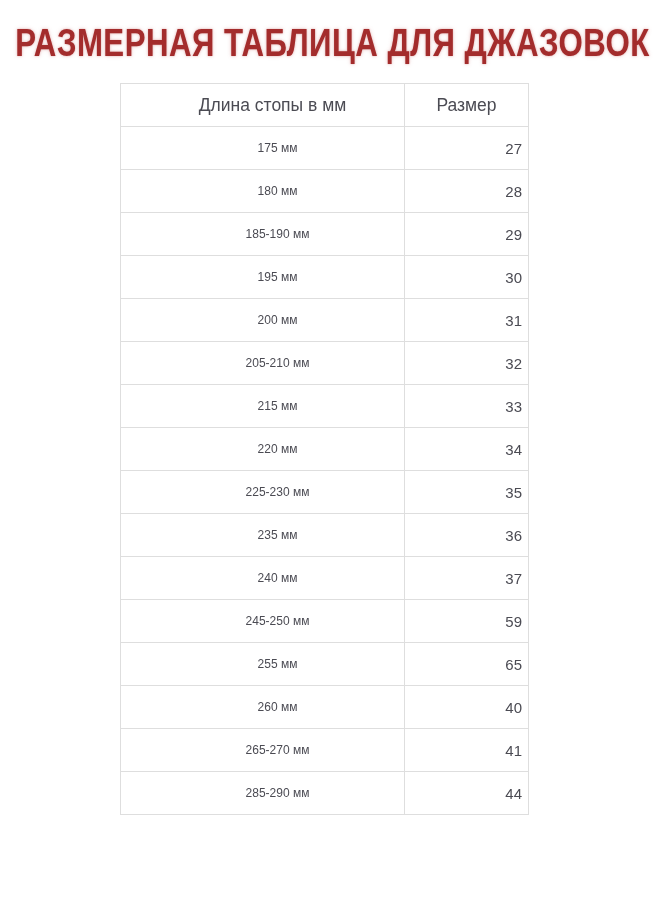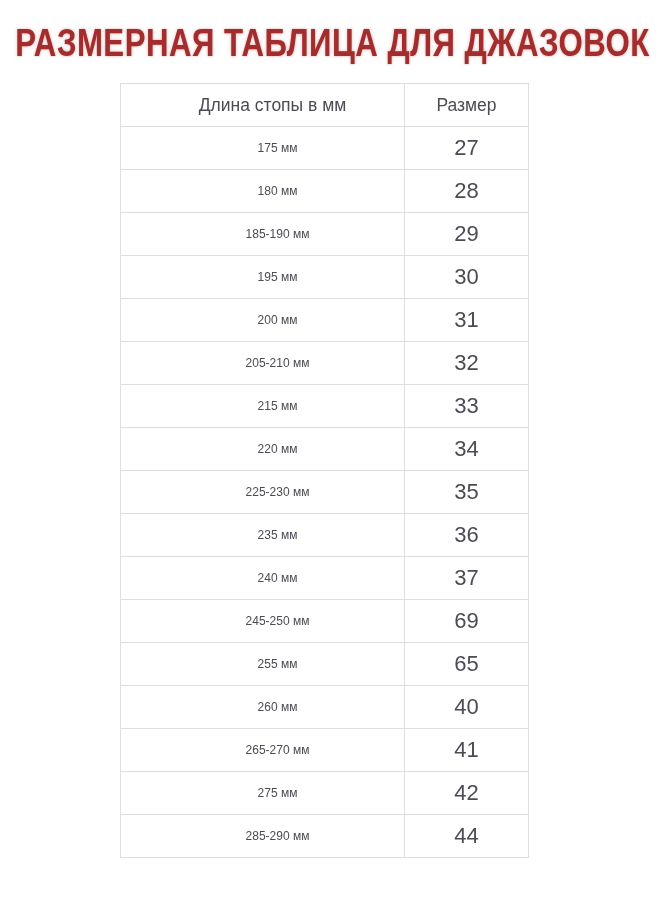--- a/index.html
+++ b/index.html
@@ -74,22 +74,22 @@
   }
   table.size-table th.len-head {
     padding-left: 26px;
   }
   table.size-table td.len-cell {
     font-size: 12px;
     text-align: center;
     padding-left: 36px;
   }
   table.size-table td.size-cell {
-    font-size: 22px;
-    text-align: center;
+    font-size: 15px;
+    text-align: right;
   }
 </style>
 </head>
 <body>
 
 <div class="title-wrap">
   <div class="title">РАЗМЕРНАЯ ТАБЛИЦА ДЛЯ ДЖАЗОВОК</div>
 </div>
 
 <div class="table-wrap">
@@ -144,37 +144,33 @@
         <tr>
           <td class="len-cell">235 мм</td>
           <td class="size-cell">36</td>
         </tr>
         <tr>
           <td class="len-cell">240 мм</td>
           <td class="size-cell">37</td>
         </tr>
         <tr>
           <td class="len-cell">245-250 мм</td>
-          <td class="size-cell">69</td>
+          <td class="size-cell">59</td>
         </tr>
         <tr>
           <td class="len-cell">255 мм</td>
           <td class="size-cell">65</td>
         </tr>
         <tr>
           <td class="len-cell">260 мм</td>
           <td class="size-cell">40</td>
         </tr>
         <tr>
           <td class="len-cell">265-270 мм</td>
           <td class="size-cell">41</td>
         </tr>
         <tr>
-          <td class="len-cell">275 мм</td>
-          <td class="size-cell">42</td>
-        </tr>
-        <tr>
           <td class="len-cell">285-290 мм</td>
           <td class="size-cell">44</td>
         </tr>
       </tbody>
   </table>
 </div>
 
 </body></html>

